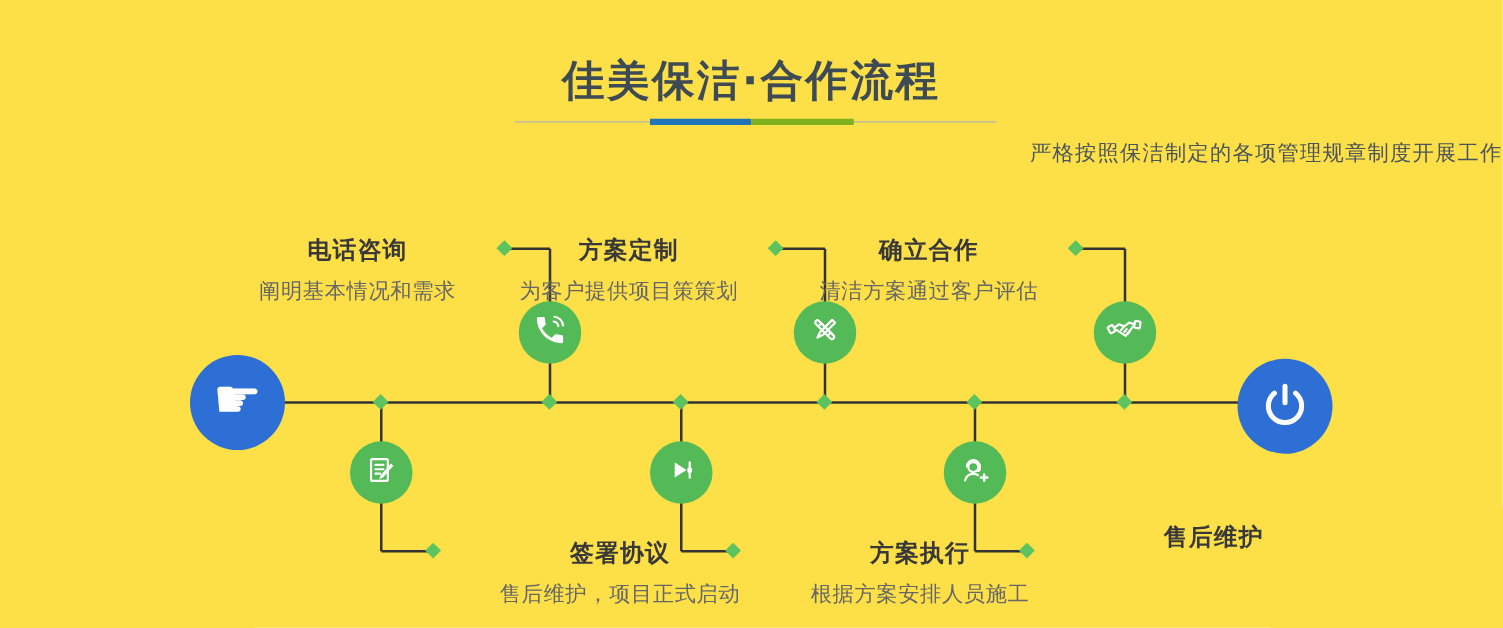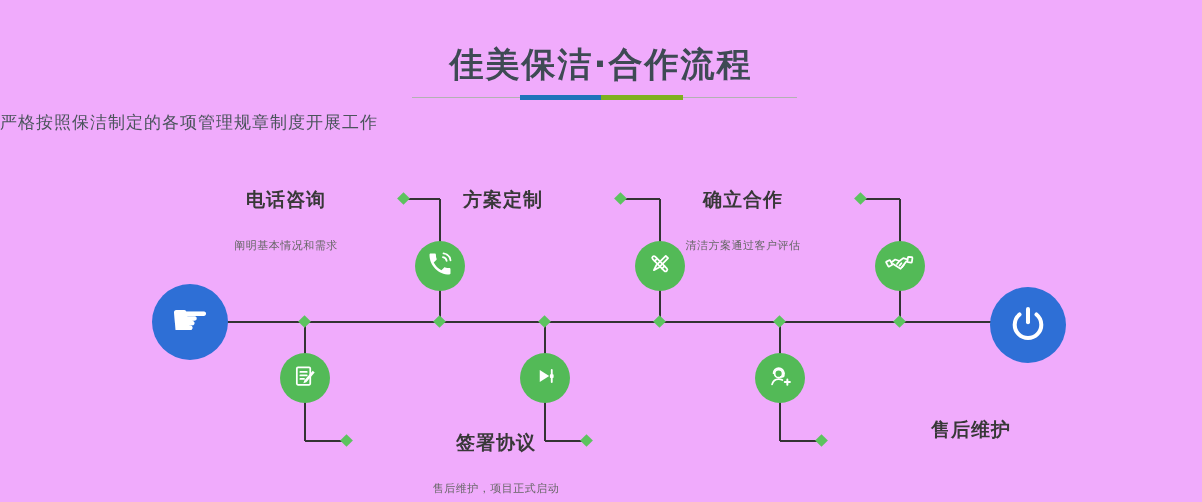--- a/index.html
+++ b/index.html
@@ -1,45 +1,45 @@
 <!DOCTYPE html>
 <html><head>
 <meta charset="utf-8">
 <style>
   * { margin:0; padding:0; box-sizing:border-box; }
   body { background:#fff; font-family:"DejaVu Sans","Liberation Sans",sans-serif; }
-  .stage { position:relative; width:1202px; height:502px; background:#f0abfc; overflow:hidden; }
+  .stage { position:relative; width:1202px; height:502px; background:#fde047; overflow:hidden; }
 
   
   .hd-title { position:absolute; left:0; top:42px; width:1202px; text-align:center;
     font-size:34px; font-weight:bold; color:#3e4a54; letter-spacing:2px; }
   .hd-divider-thin { position:absolute; left:412px; top:97px; width:385px; height:1px; background:#b2b2b2; }
   .hd-divider-blue { position:absolute; left:520px; top:95px; width:81px; height:5px; background:#1f74ba; }
   .hd-divider-green { position:absolute; left:601px; top:95px; width:82px; height:5px; background:#7fb01e; }
-  .hd-sub { position:absolute; left:0; top:111px; width:1202px; text-align:left;
+  .hd-sub { position:absolute; left:0; top:111px; width:1202px; text-align:right;
     font-size:17px; color:#4b545c; letter-spacing:1px; }
 
   
   .hline, .vline { position:absolute; background:#333; }
   .hline { height:1.5px; }
   .vline { width:1.5px; }
 
   
   .diamond { position:absolute; width:9px; height:9px; background:#5cc35f; transform:rotate(45deg); z-index:3; }
 
   
   .circle { position:absolute; border-radius:50%; display:flex; align-items:center; justify-content:center; z-index:4; }
   .c-blue { width:76px; height:76px; background:#2e6fd6; }
   .c-green { width:50px; height:50px; background:#53ba57; }
   .hand-glyph { color:#fff; font-size:44px; line-height:1; transform:translateY(-2px); }
 
   
   .step-label { position:absolute; z-index:5; }
   .step-title { font-size:19px; font-weight:bold; color:#383838; letter-spacing:1px; }
-  .step-desc { font-size:11px; color:#666; margin-top:25px; letter-spacing:0.5px; }
+  .step-desc { font-size:17px; color:#666; margin-top:8px; letter-spacing:0.5px; }
   .lab-top { width:220px; text-align:center; }
   .lab-bottom { text-align:center; width:280px; }
 </style>
 </head>
 <body>
 
 <div class="stage">
 
   <div class="hd-title">佳美保洁·合作流程</div>
   <div class="hd-divider-thin"></div>
@@ -161,27 +161,32 @@
       </svg>
     </span>
   </div>
 
   <div class="step-label lab-top" style="left:176px; top:187px;">
     <div class="step-title">电话咨询</div>
     <div class="step-desc">阐明基本情况和需求</div>
   </div>
   <div class="step-label lab-top" style="left:393px; top:187px;">
     <div class="step-title">方案定制</div>
+    <div class="step-desc">为客户提供项目策策划</div>
   </div>
   <div class="step-label lab-top" style="left:633px; top:187px;">
     <div class="step-title">确立合作</div>
     <div class="step-desc">清洁方案通过客户评估</div>
   </div>
 
   <div class="step-label lab-bottom" style="left:356px; top:430px;">
     <div class="step-title">签署协议</div>
     <div class="step-desc">售后维护，项目正式启动</div>
   </div>
+  <div class="step-label lab-bottom" style="left:596px; top:430px;">
+    <div class="step-title">方案执行</div>
+    <div class="step-desc">根据方案安排人员施工</div>
+  </div>
   <div class="step-label lab-bottom" style="left:831px; top:417px;">
     <div class="step-title">售后维护</div>
   </div>
 
 </div>
 
 </body></html>

